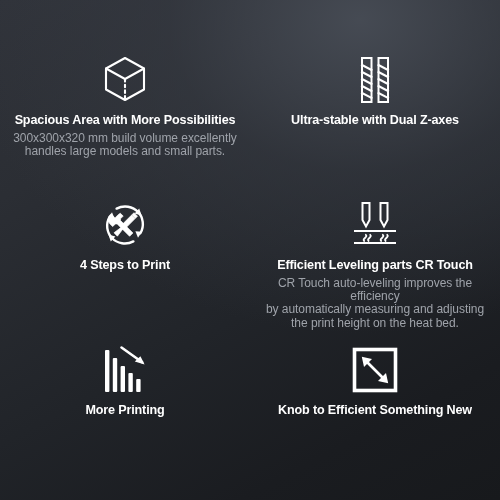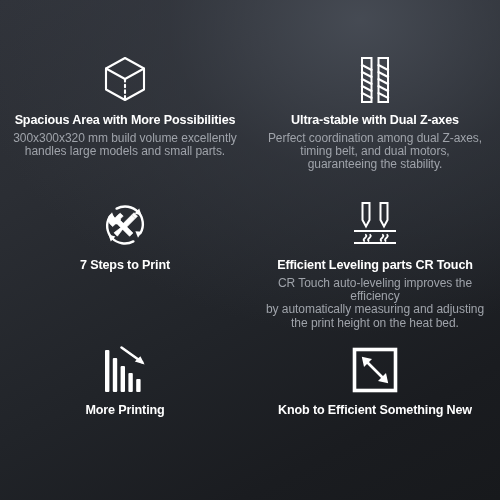--- a/index.html
+++ b/index.html
@@ -104,23 +104,20 @@
         <svg width="46" height="50" viewBox="0 0 46 50">
           <g fill="none" stroke="#ffffff" stroke-width="2" stroke-linecap="square">
             <rect x="10" y="3" width="9.5" height="44"></rect>
             <path d="M10 10 L19.5 15 M10 17 L19.5 22 M10 24 L19.5 29 M10 31 L19.5 36 M10 38 L19.5 43"></path>
             <rect x="26.5" y="3" width="9.5" height="44"></rect>
             <path d="M26.5 10 L36 15 M26.5 17 L36 22 M26.5 24 L36 29 M26.5 31 L36 36 M26.5 38 L36 43"></path>
           </g>
         </svg>
       </div>
       <div class="card-title">Ultra-stable with Dual Z-axes</div>
-      <div class="card-desc">Perfect coordination among dual Z-axes,
-timing belt, and dual motors,
-guaranteeing the stability.</div>
     </div>
 
     <div class="cell cell-2">
       <div class="icon-wrap">
         <svg width="52" height="52" viewBox="0 0 52 52">
           <g fill="none" stroke="#ffffff" stroke-width="2.4" stroke-linecap="round">
             <path d="M38.6 12.4 A18 18 0 0 1 41.4 34.2"></path>
             <path d="M13.4 39.6 A18 18 0 0 1 10.6 17.8"></path>
             <path d="M17.6 9.6 A18 18 0 0 1 39.3 13.2"></path>
             <path d="M34.4 42.4 A18 18 0 0 1 12.7 38.8"></path>
@@ -134,21 +131,21 @@
           <g fill="#ffffff" stroke="#ffffff" stroke-width="0.7" stroke-linejoin="round">
             <path d="M32.6 16.1 L36.1 19.6 L25.6 30.1 L22.1 26.6 Z"></path>
             <path d="M35.0 13.7 L38.5 17.2 L36.4 19.3 L32.9 15.8 Z"></path>
             <path d="M23.2 27.6 L24.6 29.0 L18.4 37.2 L15.0 33.8 Z"></path>
           </g>
           <g fill="#ffffff" stroke="#ffffff" stroke-width="0.7" stroke-linejoin="round">
             <path d="M21.3 14.2 L24.2 17.1 L21.5 19.8 L21.5 21.6 L33.9 34.0 L30.6 37.3 L18.2 24.9 L16.4 24.9 L13.7 27.6 L10.8 24.7 C8.6 21.5 9.2 17.2 12.0 14.9 L16.0 18.9 L19.4 15.5 Z"></path>
           </g>
         </svg>
       </div>
-      <div class="card-title">7 Steps to Print</div>
+      <div class="card-title">4 Steps to Print</div>
     </div>
 
     <div class="cell cell-3">
       <div class="icon-wrap">
         <svg width="54" height="50" viewBox="0 0 54 50">
           <g fill="none" stroke="#ffffff" stroke-width="2" stroke-linecap="square" stroke-linejoin="miter">
             <path d="M14.5 3 L21.5 3 L21.5 20 L18 26.5 L14.5 20 Z"></path>
             <path d="M32.5 3 L39.5 3 L39.5 20 L36 26.5 L32.5 20 Z"></path>
             <path d="M7 31 L47 31"></path>
             <path d="M7 43 L47 43"></path>

